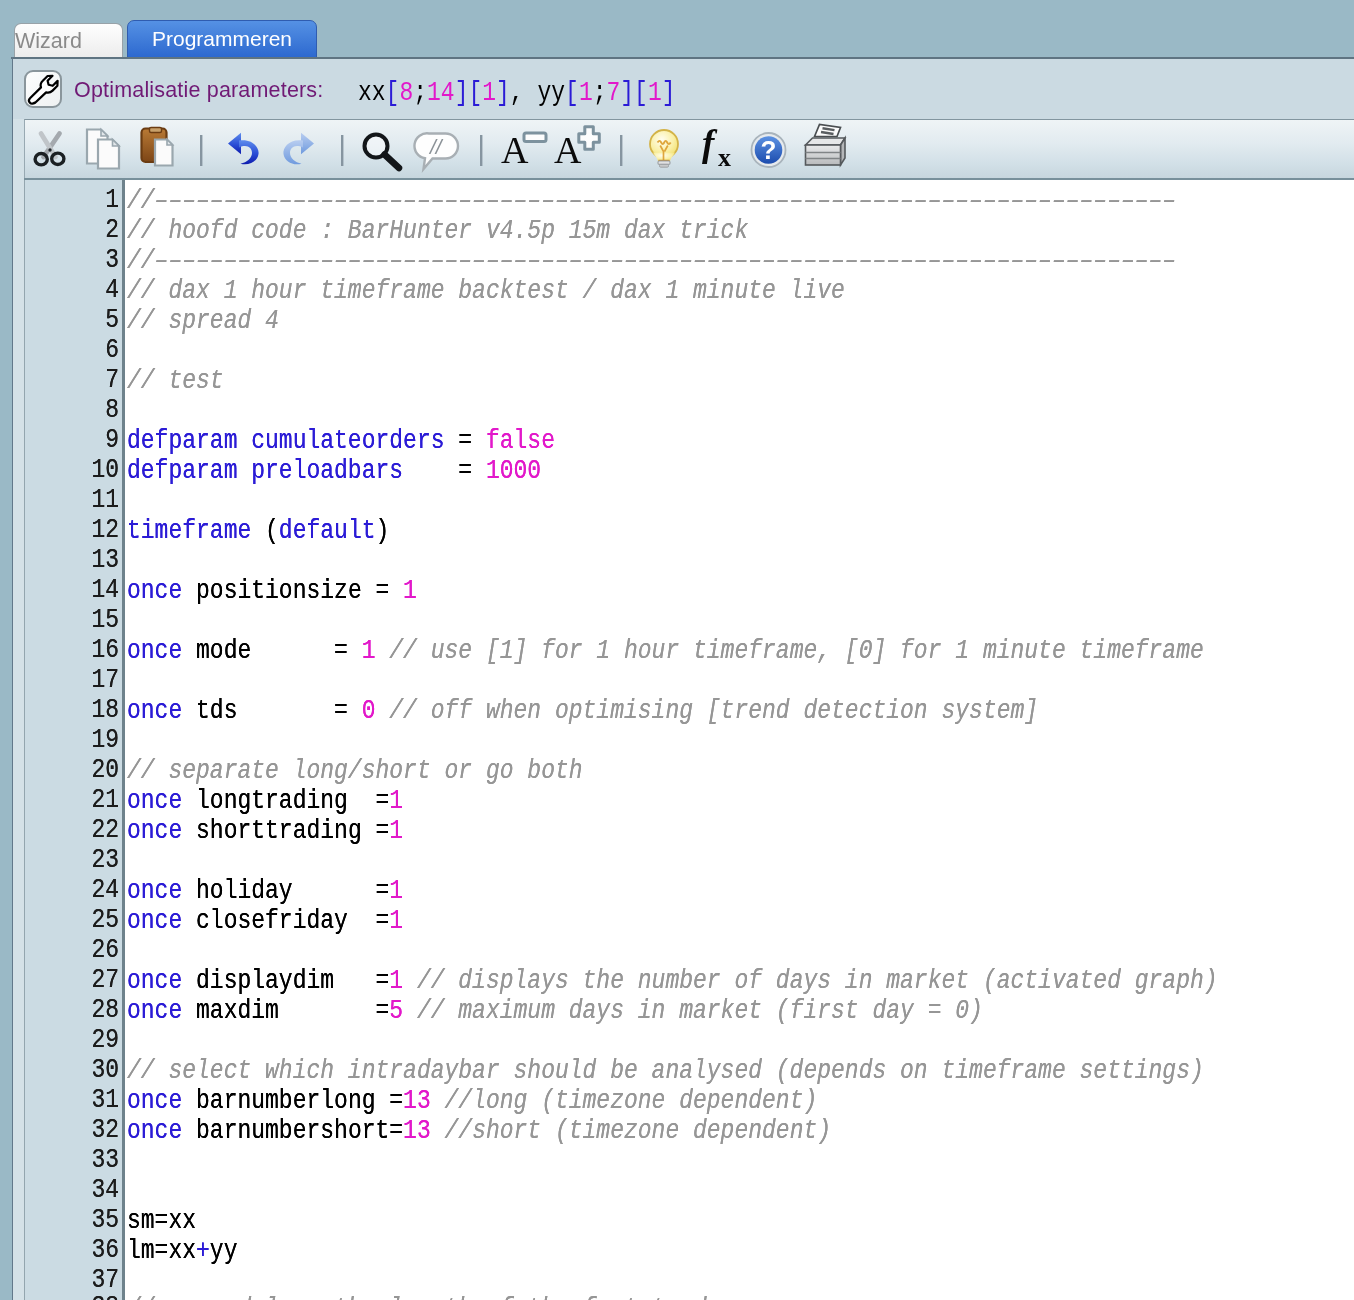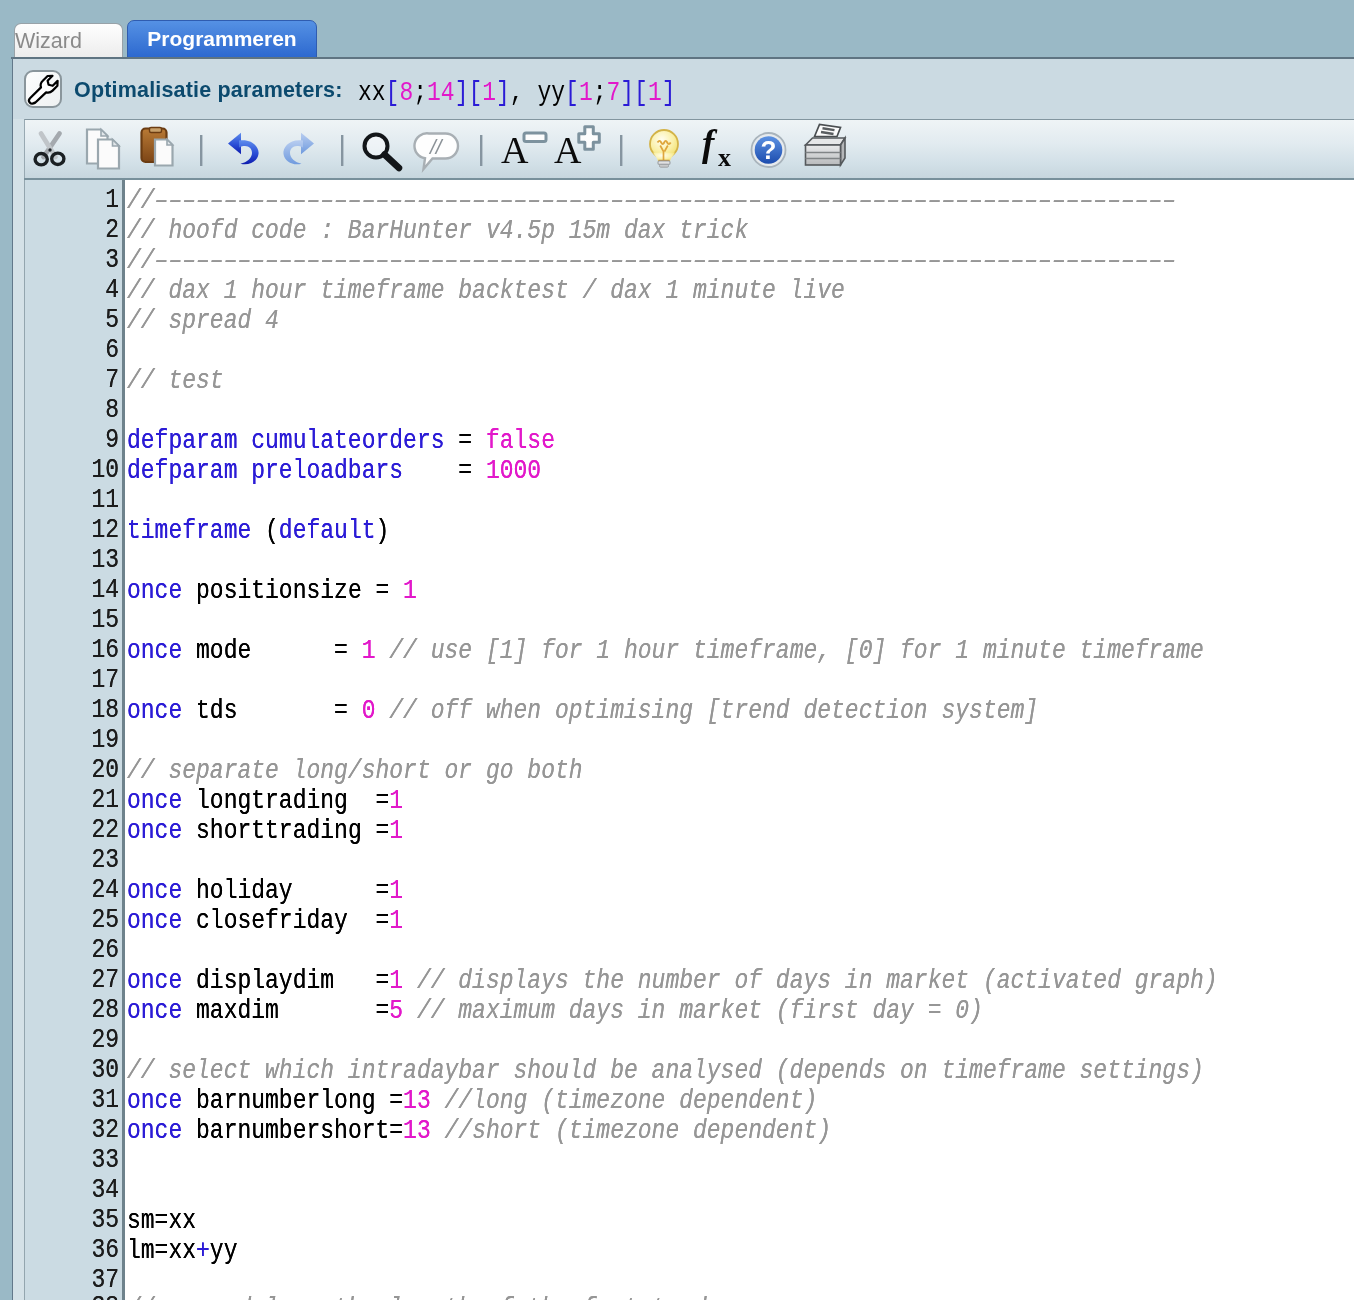--- a/index.html
+++ b/index.html
@@ -1,24 +1,24 @@
 <!DOCTYPE html>
 <html><head>
 <meta charset="utf-8">
 <style>
 html,body{margin:0;padding:0;}
 body{width:1354px;height:1300px;overflow:hidden;position:relative;background:#9ab9c6;font-family:"Liberation Sans",sans-serif;}
 #tabwiz{position:absolute;left:14px;top:23px;width:107px;height:34px;border:1px solid #98a2a8;border-bottom:none;border-radius:7px 7px 0 0;background:linear-gradient(#fefefe,#ececec);color:#8a8a8a;font-size:21.5px;line-height:34px;text-align:left;}
-#tabprog{position:absolute;left:127px;top:20px;width:188px;height:37px;border:1px solid #2f5cb0;border-radius:7px 7px 0 0;background:linear-gradient(#5591e4,#2c68cf);color:#fff;font-size:21px;line-height:36px;text-align:center;font-weight:bold;}
+#tabprog{position:absolute;left:127px;top:20px;width:188px;height:37px;border:1px solid #2f5cb0;border-radius:7px 7px 0 0;background:linear-gradient(#5591e4,#2c68cf);color:#fff;font-size:21px;line-height:36px;text-align:center;}
 #tabline{position:absolute;left:11px;top:57px;right:0;height:2px;background:#5f7482;}
 #pborder{position:absolute;left:11.5px;top:57px;width:1.5px;bottom:0;background:#62788a;}
 #params{position:absolute;left:13px;top:59px;right:0;height:60px;background:#cbdae2;}
 #leftpad{position:absolute;left:13px;top:119px;width:11px;bottom:0;background:#d4e1e7;}
 #wrenchbtn{position:absolute;left:24px;top:70px;width:38px;height:38px;border:2px solid #8a969c;border-radius:9px;background:linear-gradient(135deg,#fdfefe,#eef1f2);box-sizing:border-box;}
-#optlabel{position:absolute;left:74px;top:78px;font-size:21.5px;font-weight:bold;color:#0c4a6e;letter-spacing:0.18px;}
+#optlabel{position:absolute;left:74px;top:78px;font-size:21.5px;font-weight:normal;color:#701a75;letter-spacing:0.18px;}
 #optcode{position:absolute;left:358px;top:78px;font-family:"Liberation Mono",monospace;font-size:27px;line-height:30px;white-space:pre;transform:scaleX(0.852);transform-origin:0 0;}
 #toolbar{position:absolute;left:24px;top:119px;right:0;height:59px;border-top:1.5px solid #82959f;border-left:1px solid #98a9b2;box-sizing:border-box;background:linear-gradient(#eff4f6 0%,#e2ebf0 40%,#d2e0e7 75%,#c7d6de 100%);}
 #tbborder{position:absolute;left:24px;top:178px;right:0;height:2px;background:#78909b;}
 #codebox{position:absolute;left:24px;top:180px;right:0;bottom:0;background:#fff;border-left:1px solid #93a5ae;}
 #gutter{position:absolute;left:25px;top:180px;width:97px;bottom:0;background:#cbdbe3;}
 #gutsep{position:absolute;left:122px;top:180px;width:2.5px;bottom:0;background:#6e828c;}
 pre{margin:0;font-family:"Liberation Mono",monospace;font-size:27px;line-height:30px;text-shadow:0 0 0.55px;}
 #nums{position:absolute;left:25px;top:185.3px;width:94px;text-align:right;color:#1c1c1c;transform:scaleX(0.852);transform-origin:100% 0;}
 #code{position:absolute;left:126.5px;top:185.7px;color:#000;transform:scaleX(0.852);transform-origin:0 0;}
 .k{color:#2b1bd6;}

